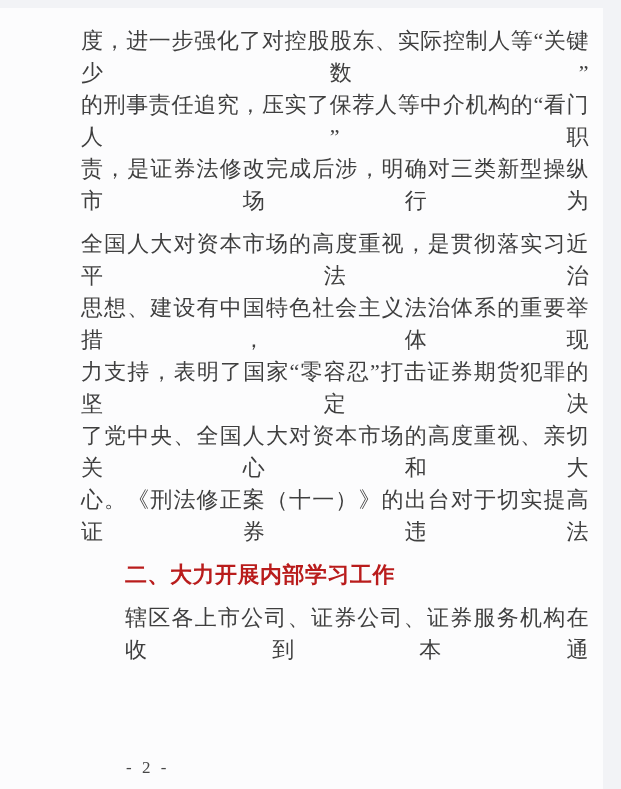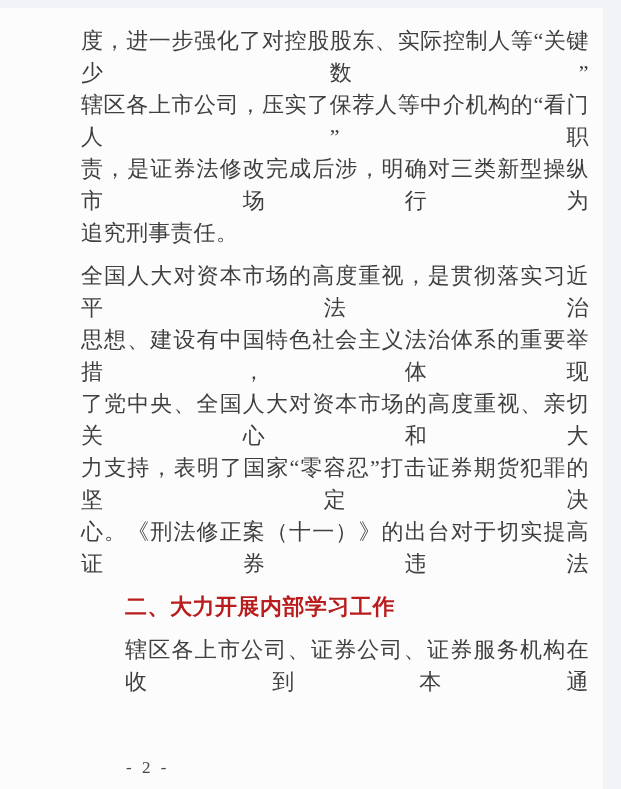--- a/index.html
+++ b/index.html
@@ -50,29 +50,28 @@
   }
 </style>
 </head>
 <body>
 
 <div class="canvas">
   <div class="page">
     <div class="text-block" id="text-block">
         <div class="paragraph body">
           <div class="line fill">度，进一步强化了对控股股东、实际控制人等“关键少数”</div>
-          <div class="line fill">辖区各上市公司，压实了保荐人等中介机构的“看门人”职</div>
+          <div class="line fill">的刑事责任追究，压实了保荐人等中介机构的“看门人”职</div>
           <div class="line fill">责，是证券法修改完成后涉，明确对三类新型操纵市场行为</div>
-          <div class="line">追究刑事责任。</div>
         </div>
         <div class="paragraph body">
           <div class="line fill">全国人大对资本市场的高度重视，是贯彻落实习近平法治</div>
           <div class="line fill">思想、建设有中国特色社会主义法治体系的重要举措，体现</div>
+          <div class="line fill">力支持，表明了国家“零容忍”打击证券期货犯罪的坚定决</div>
           <div class="line fill">了党中央、全国人大对资本市场的高度重视、亲切关心和大</div>
-          <div class="line fill">力支持，表明了国家“零容忍”打击证券期货犯罪的坚定决</div>
           <div class="line fill">心。《刑法修正案（十一）》的出台对于切实提高证券违法</div>
         </div>
         <div class="paragraph heading">
           <div class="line indent">二、大力开展内部学习工作</div>
         </div>
         <div class="paragraph body">
           <div class="line fill indent">辖区各上市公司、证券公司、证券服务机构在收到本通</div>
         </div>
       </div>
     <div class="page-number">- 2 -</div>

